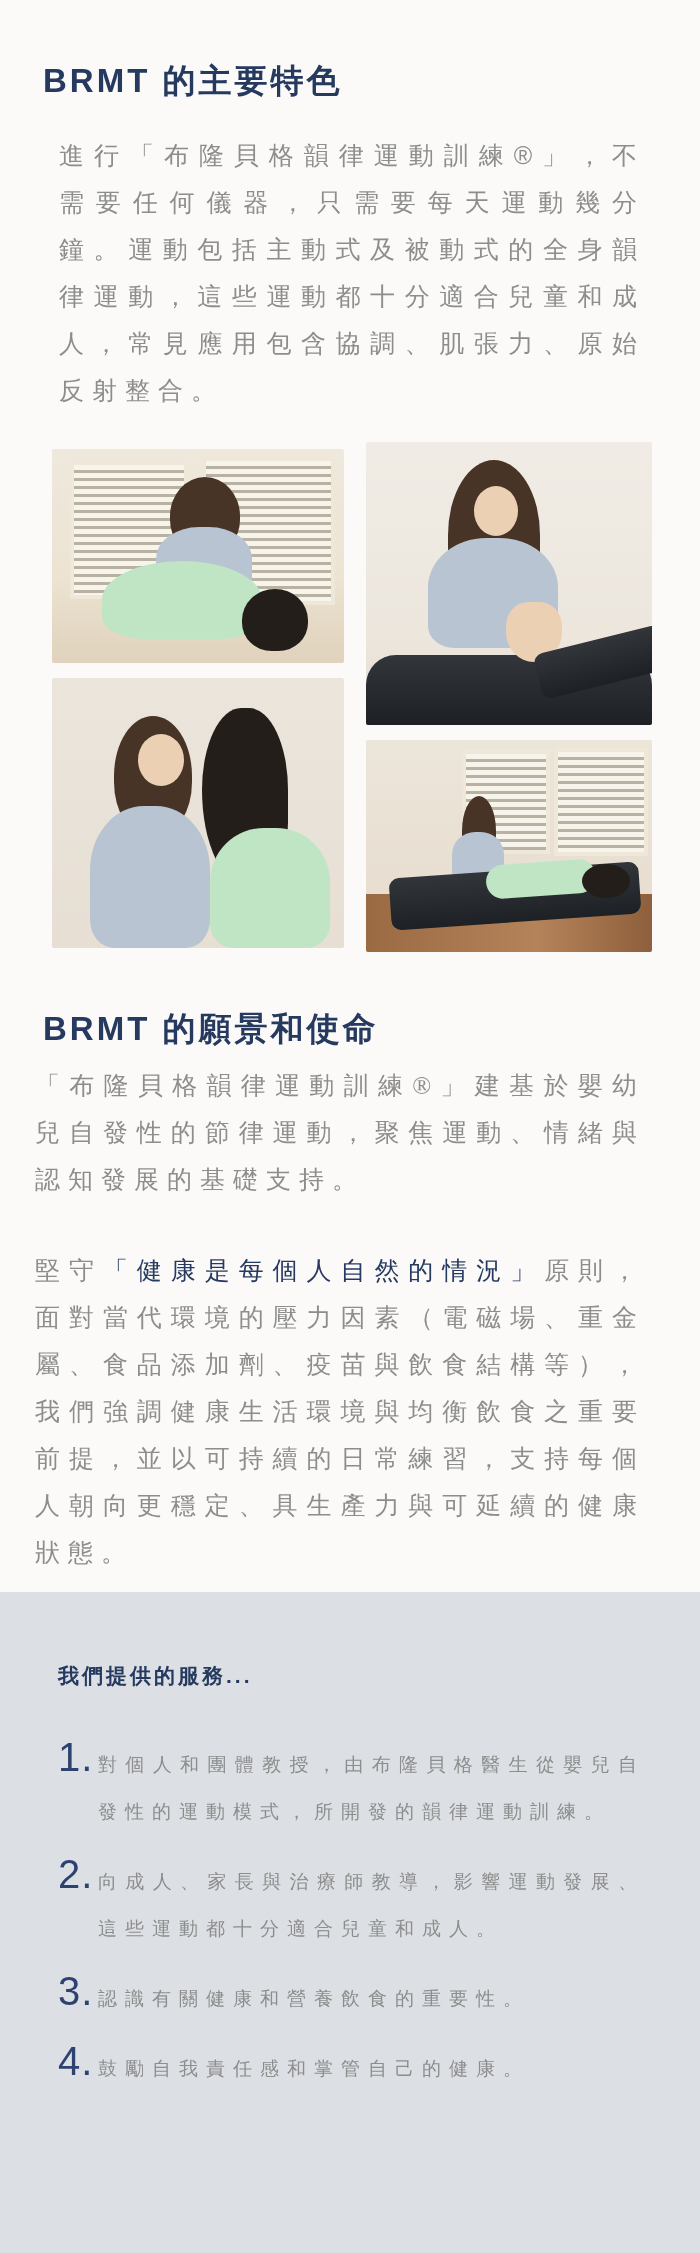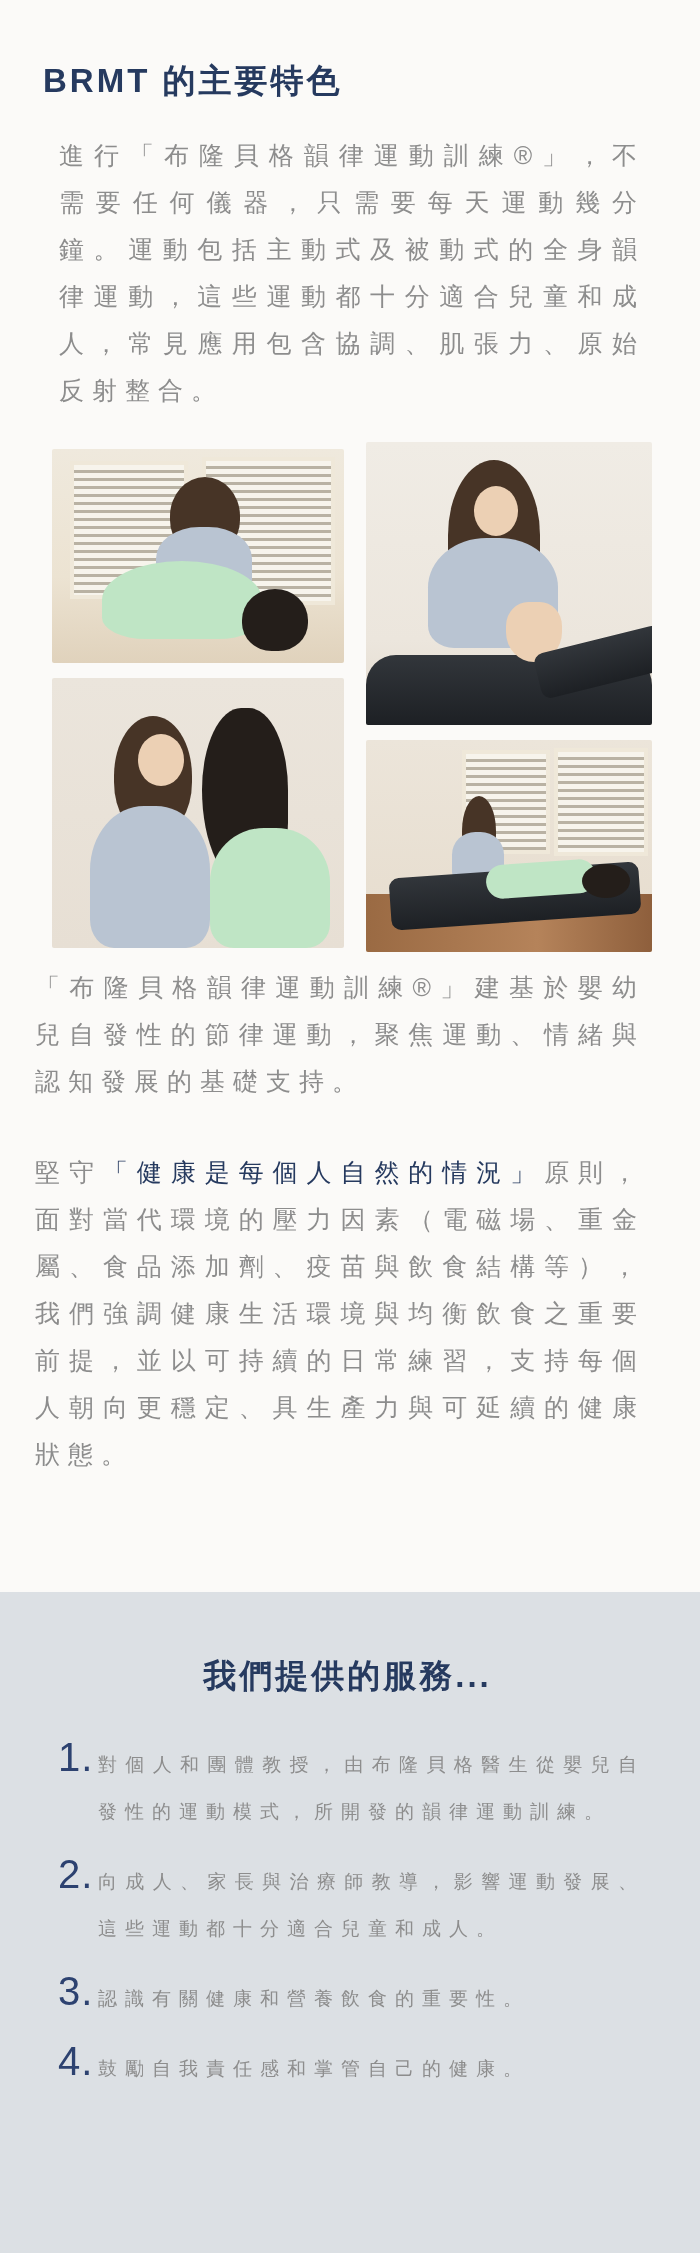--- a/index.html
+++ b/index.html
@@ -31,21 +31,21 @@
   h2.vision-heading{margin-top:56px;}
   .body-text{
     margin:0;
     color:#8d8d8d;
     font-size:25px;
     line-height:47px;
     letter-spacing:8px;
     text-align:justify;
   }
   .features-paragraph{margin-top:30px;margin-left:24px;}
-  .vision-paragraph-1{margin-top:12px;}
+  .vision-paragraph-1{margin-top:12px;font-family:Liberation Serif, serif;}
   .vision-paragraph-2{margin-top:44px;}
   .highlight{
     color:#263a5f;
     font-weight:400;
   }
   
   .photo-grid{
     margin-top:28px;
     margin-left:17px;
     width:600px;
@@ -77,21 +77,21 @@
     position:absolute;left:0;right:0;bottom:0;
     background:linear-gradient(90deg,#9a6a43,#b5835a 60%,#8e5f3c);
   }
   .hair{position:absolute;background:#473426;border-radius:50% 50% 45% 45%;}
   .hair.black{background:#241e1a;}
   .shirt{position:absolute;border-radius:45% 45% 20% 20%;}
   .shirt.blue{background:#b9c4d2;}
   .shirt.mint{background:#bfe5c5;}
   .skin{position:absolute;background:#ecd0b4;border-radius:50%;}
   
-  .services-heading{font-size:33px;line-height:36px;letter-spacing:3px;text-align:center;}
+  .services-heading{font-size:21px;line-height:36px;letter-spacing:3px;}
   .services-list{
     list-style:none;
     margin:40px 0 0 0;
     padding:0 0 0 8px;
   }
   .service-item{
     display:flex;
     align-items:baseline;
     margin-bottom:16px;
   }
@@ -153,20 +153,21 @@
         <div class="floor" style="height:58px;"></div>
         <div class="hair" style="left:96px;top:56px;width:34px;height:70px;"></div>
         <div class="shirt blue" style="left:86px;top:92px;width:52px;height:50px;"></div>
         <div class="table-bar" style="left:24px;top:130px;width:250px;height:52px;transform:rotate(-4deg);"></div>
         <div class="shirt mint" style="left:120px;top:122px;width:110px;height:34px;border-radius:20px;transform:rotate(-4deg);"></div>
         <div class="hair black" style="left:216px;top:124px;width:48px;height:34px;border-radius:50%;"></div>
       </div>
     </div>
   </div>
 
+  <h2 class="vision-heading">BRMT 的願景和使命</h2>
 
   <p class="body-text vision-paragraph-1">「布隆貝格韻律運動訓練®」建基於嬰幼兒自發性的節律運動，聚焦運動、情緒與認知發展的基礎支持。</p>
 
   <p class="body-text vision-paragraph-2"><span>堅守</span><span class="highlight">「健康是每個人自然的情況」</span><span>原則，面對當代環境的壓力因素（電磁場、重金屬、食品添加劑、疫苗與飲食結構等），我們強調健康生活環境與均衡飲食之重要前提，並以可持續的日常練習，支持每個人朝向更穩定、具生產力與可延續的健康狀態。</span></p>
 
 </div>
 
 <div class="services-section">
 
   <h2 class="services-heading">我們提供的服務...</h2>

